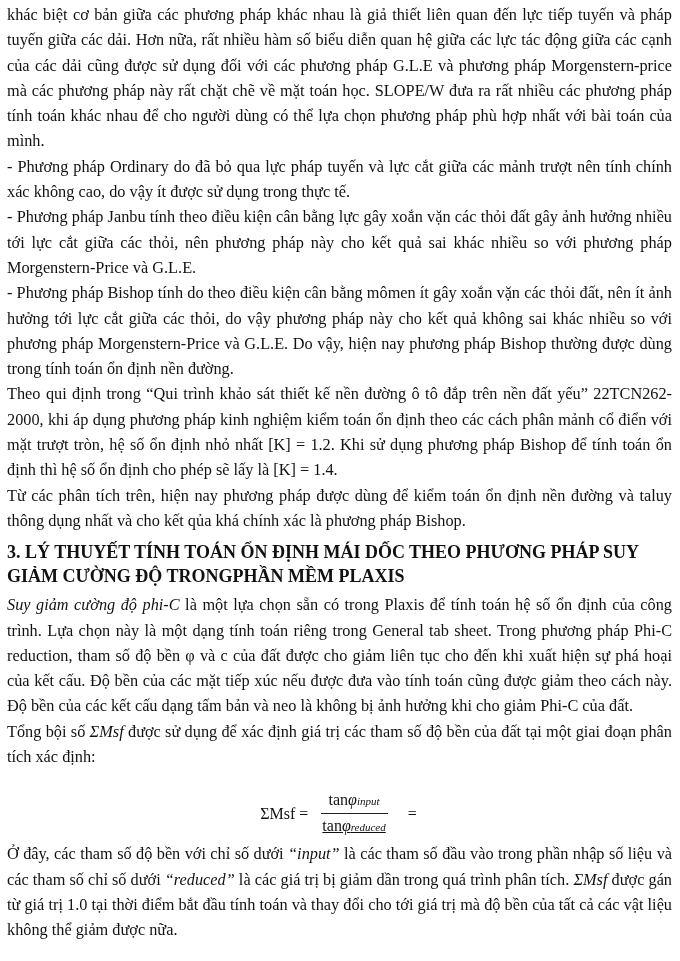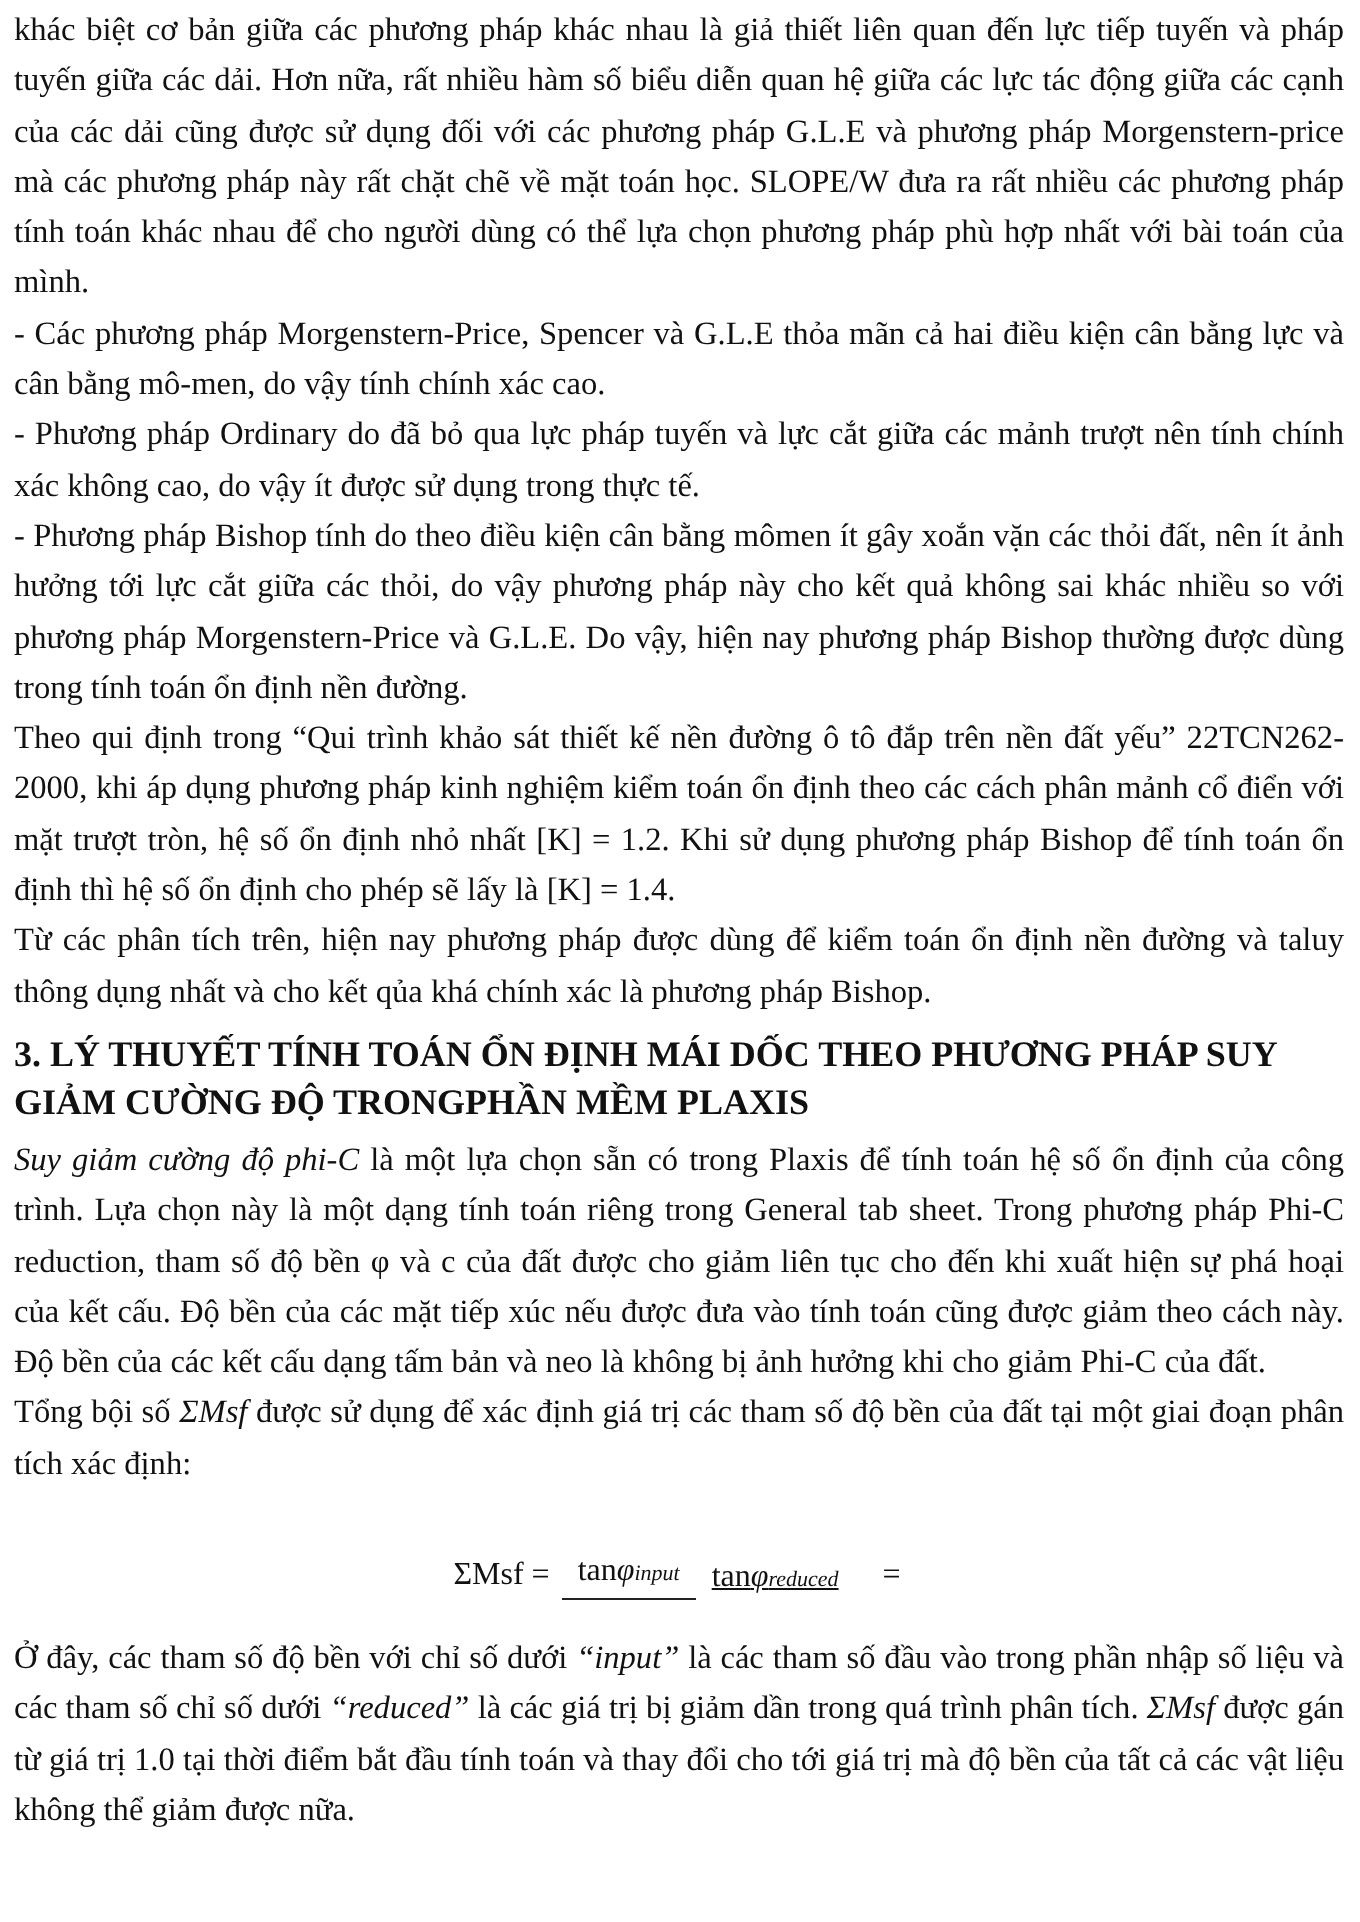--- a/index.html
+++ b/index.html
@@ -24,34 +24,34 @@
     margin-bottom: 4px;
     text-align: left;
   }
   .italic { font-style: italic; }
   .formula {
     display: flex; align-items: center; justify-content: center;
     height: 56px; margin: 16px 0 0 0;
     font-size: 16px;
     padding-left: 6px;
   }
-  .frac { display: inline-flex; flex-direction: row; align-items: center; margin: 0 6px; }
+  .frac { display: inline-flex; flex-direction: column; align-items: center; margin: 0 6px; }
   .frac .num { padding: 0 8px 2px; border-bottom: 1px solid #222; line-height: 20px; }
   .frac .den { padding: 2px 8px 0; line-height: 20px; text-decoration: underline; }
   .sub { font-style: italic; font-size: 11px; }
   .phi { font-style: italic; }
   .eq { margin: 0 8px; }
 </style>
 </head>
 <body>
 
 <div class="page">
   <p>khác biệt cơ bản giữa các phương pháp khác nhau là giả thiết liên quan đến lực tiếp tuyến và pháp tuyến giữa các dải. Hơn nữa, rất nhiều hàm số biểu diễn quan hệ giữa các lực tác động giữa các cạnh của các dải cũng được sử dụng đối với các phương pháp G.L.E và phương pháp Morgenstern-price mà các phương pháp này rất chặt chẽ về mặt toán học. SLOPE/W đưa ra rất nhiều các phương pháp tính toán khác nhau để cho người dùng có thể lựa chọn phương pháp phù hợp nhất với bài toán của mình.</p>
-  <p>- Các phương pháp Morgenstern-Price, Spencer và G.L.E thỏa mãn cả hai điều kiện cân bằng lực và cân bằng mô-men, do vậy tính chính xác cao.</p>
   <p>- Phương pháp Ordinary do đã bỏ qua lực pháp tuyến và lực cắt giữa các mảnh trượt nên tính chính xác không cao, do vậy ít được sử dụng trong thực tế.</p>
+  <p>- Phương pháp Janbu tính theo điều kiện cân bằng lực gây xoắn vặn các thỏi đất gây ảnh hưởng nhiều tới lực cắt giữa các thỏi, nên phương pháp này cho kết quả sai khác nhiều so với phương pháp Morgenstern-Price và G.L.E.</p>
   <p>- Phương pháp Bishop tính do theo điều kiện cân bằng mômen ít gây xoắn vặn các thỏi đất, nên ít ảnh hưởng tới lực cắt giữa các thỏi, do vậy phương pháp này cho kết quả không sai khác nhiều so với phương pháp Morgenstern-Price và G.L.E. Do vậy, hiện nay phương pháp Bishop thường được dùng trong tính toán ổn định nền đường.</p>
   <p>Theo qui định trong “Qui trình khảo sát thiết kế nền đường ô tô đắp trên nền đất yếu” 22TCN262-2000, khi áp dụng phương pháp kinh nghiệm kiểm toán ổn định theo các cách phân mảnh cổ điển với mặt trượt tròn, hệ số ổn định nhỏ nhất [K] = 1.2. Khi sử dụng phương pháp Bishop để tính toán ổn định thì hệ số ổn định cho phép sẽ lấy là [K] = 1.4.</p>
   <p>Từ các phân tích trên, hiện nay phương pháp được dùng để kiểm toán ổn định nền đường và taluy thông dụng nhất và cho kết qủa khá chính xác là phương pháp Bishop.</p>
 
   <p class="heading">3. LÝ THUYẾT TÍNH TOÁN ỔN ĐỊNH MÁI DỐC THEO PHƯƠNG PHÁP SUY GIẢM CƯỜNG ĐỘ TRONGPHẦN MỀM PLAXIS</p>
 
   <p><span class="italic">Suy giảm cường độ phi-C</span><span> là một lựa chọn sẵn có trong Plaxis để tính toán hệ số ổn định của công trình. Lựa chọn này là một dạng tính toán riêng trong General tab sheet. Trong phương pháp Phi-C reduction, tham số độ bền φ và c của đất được cho giảm liên tục cho đến khi xuất hiện sự phá hoại của kết cấu. Độ bền của các mặt tiếp xúc nếu được đưa vào tính toán cũng được giảm theo cách này. Độ bền của các kết cấu dạng tấm bản và neo là không bị ảnh hưởng khi cho giảm Phi-C của đất.</span></p>
 
   <p><span>Tổng bội số </span><span class="italic">ΣMsf</span><span> được sử dụng để xác định giá trị các tham số độ bền của đất tại một giai đoạn phân tích xác định:</span></p>
 

